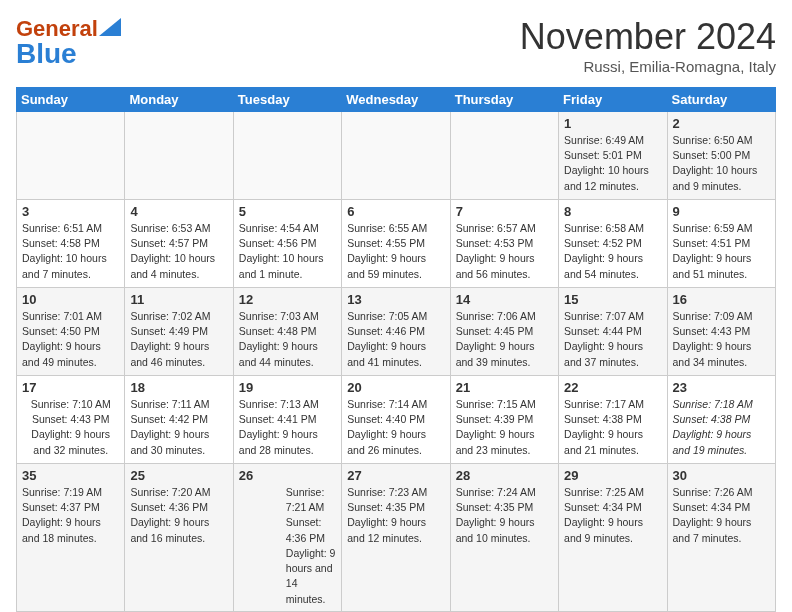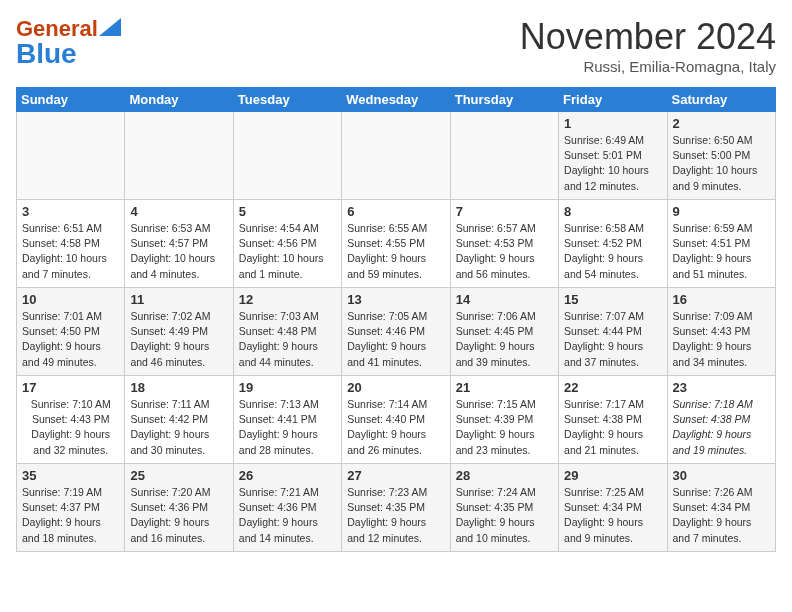--- a/index.html
+++ b/index.html
@@ -264,21 +264,21 @@
 Daylight: 9 hours and 18 minutes.</div>
         </td>
         <td>
           <span class="day-num">25</span>
           <div class="day-info" style="white-space: pre-line;">Sunrise: 7:20 AM
 Sunset: 4:36 PM
 Daylight: 9 hours and 16 minutes.</div>
         </td>
         <td>
           <span class="day-num">26</span>
-          <div class="day-info" style="white-space: pre-line;">Sunrise: 7:21 AM
+          <div class="day-info" style="white-space: pre-line; margin-left: 47px;">Sunrise: 7:21 AM
 Sunset: 4:36 PM
 Daylight: 9 hours and 14 minutes.</div>
         </td>
         <td>
           <span class="day-num">27</span>
           <div class="day-info" style="white-space: pre-line;">Sunrise: 7:23 AM
 Sunset: 4:35 PM
 Daylight: 9 hours and 12 minutes.</div>
         </td>
         <td>

